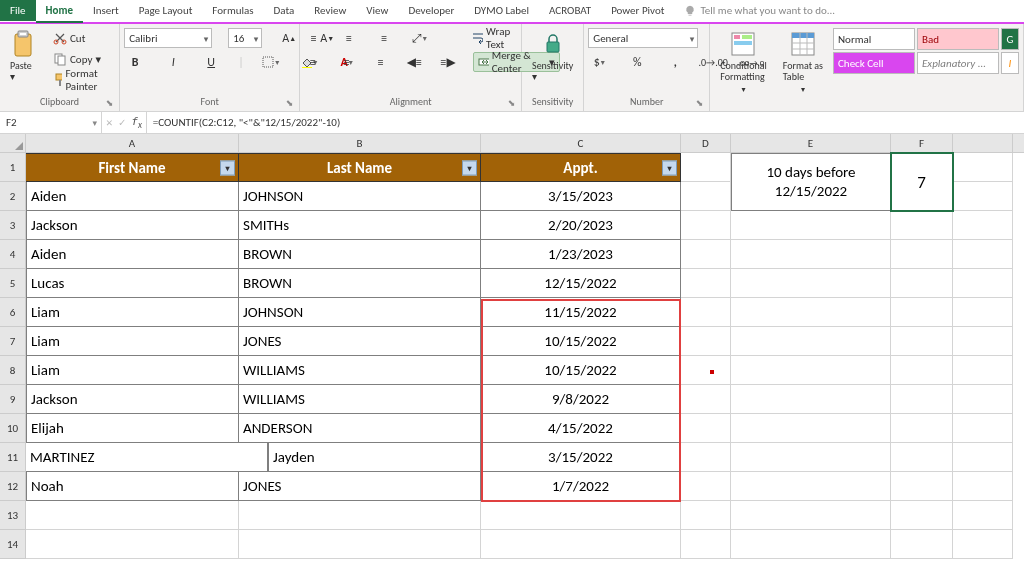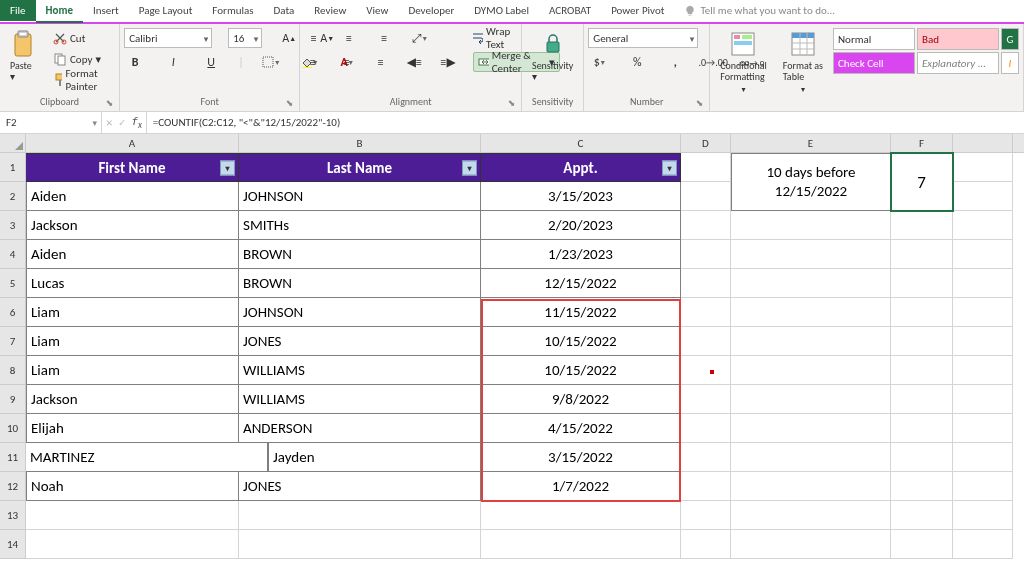--- a/index.html
+++ b/index.html
@@ -44,21 +44,21 @@
 
 .grid{position:relative}
 .headers{display:flex;height:19px;background:#e6e6e6;border-bottom:1px solid #ccc}
 .corner{width:26px;border-right:1px solid #ccc;background:#e6e6e6;position:relative}
 .corner::after{content:"";position:absolute;right:2px;bottom:2px;border:4px solid transparent;border-right-color:#999;border-bottom-color:#999}
 .colh{border-right:1px solid #ccc;display:flex;align-items:center;justify-content:center;font-size:11px;color:#333;background:#e6e6e6}
 .rows{display:flex;flex-direction:column}
 .row{display:flex;height:29px}
 .rowh{width:26px;border-right:1px solid #ccc;border-bottom:1px solid #ccc;background:#e6e6e6;display:flex;align-items:center;justify-content:center;font-size:11px;color:#333}
 .cell{border-right:1px solid #d4d4d4;border-bottom:1px solid #d4d4d4;display:flex;align-items:center;padding:0 4px;font-size:15px;font-family:Calibri;color:#000;position:relative;background:#fff}
-.cell.hcell{background:#4c1d95;color:#fff;font-weight:bold;justify-content:center;border:1px solid #333;border-left:none}
+.cell.hcell{background:#a16207;color:#fff;font-weight:bold;justify-content:center;border:1px solid #333;border-left:none}
 .cell.hcell:first-of-type{border-left:1px solid #333}
 .cell.tbl{border:1px solid #7f7f7f;border-top:none;border-left:none}
 .cell.tblleft{border-left:1px solid #7f7f7f}
 .cell.center{justify-content:center}
 .filter{position:absolute;right:3px;top:50%;transform:translateY(-50%);width:15px;height:15px;background:#c5d9ed;border:1px solid #7f9db9;display:flex;align-items:center;justify-content:center;font-size:8px;color:#333}
 .active-cell{outline:2px solid #217346;outline-offset:-1px}
 .redbox{position:absolute;border:2px solid #e04040;pointer-events:none}
 .notebox{border:1.5px solid #7f7f7f;display:flex;align-items:center;justify-content:center;text-align:center;font-size:15px;line-height:1.3;background:#fff}
 .redmark{position:absolute;width:4px;height:4px;background:#c00}
 

